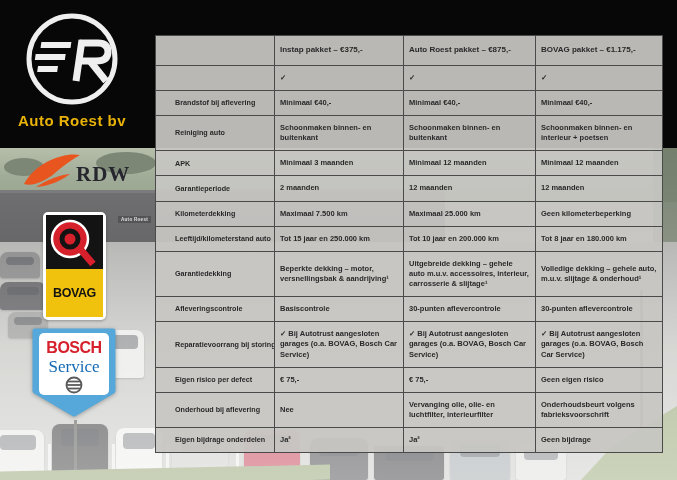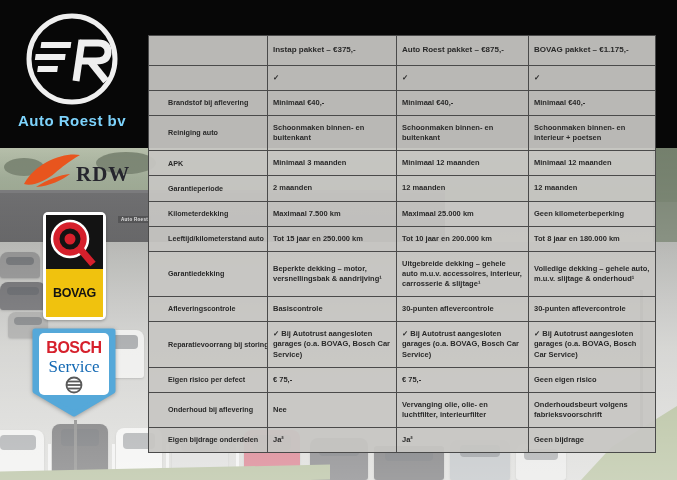--- a/index.html
+++ b/index.html
@@ -26,31 +26,31 @@
   .pline{position:absolute;background:rgba(255,255,255,.65);width:3px;height:34px;bottom:2px;}
   .grass-bl{position:absolute;left:0;bottom:-3px;width:330px;height:15px;background:#8a9a66;transform:skewY(-1.2deg);}
   .grass-br{position:absolute;right:0;bottom:0;width:96px;height:74px;background:#8f9f6b;
     clip-path:polygon(100% 0,100% 100%,0 100%,32% 55%);}
   .wash{position:absolute;left:0;top:148px;width:100%;bottom:0;
     background:linear-gradient(180deg,rgba(255,255,255,.15),rgba(255,255,255,.55));}
   
   .band{position:absolute;left:0;top:0;width:677px;height:148px;background:#070707;z-index:2;}
   .ar-logo{position:absolute;left:22px;top:9px;}
   .brand-name{position:absolute;left:2px;top:112px;width:140px;text-align:center;
-    color:#7dd3fc;font-weight:bold;font-size:15px;letter-spacing:.5px;}
+    color:#eab308;font-weight:bold;font-size:15px;letter-spacing:.5px;}
   
   .rdw{position:absolute;left:18px;top:150px;z-index:3;}
   .bovag{position:absolute;left:43px;top:212px;width:57px;z-index:3;background:#fff;
     border-radius:5px;padding:3px;box-shadow:0 1px 3px rgba(0,0,0,.3);}
   .bovag-top{height:54px;background:#131313;position:relative;overflow:hidden;}
   .bovag-bottom{height:48px;background:#f0c20e;display:flex;align-items:center;justify-content:center;}
   .bovag-word{font-weight:900;font-size:12.5px;letter-spacing:-.4px;color:#131313;}
   .bosch{position:absolute;left:31px;top:327px;z-index:3;filter:drop-shadow(0 1px 2px rgba(0,0,0,.3));}
   
-  table.pkg{position:absolute;left:148px;top:35px;width:507px;z-index:4;
+  table.pkg{position:absolute;left:155px;top:35px;width:507px;z-index:4;
     border-collapse:collapse;table-layout:fixed;background:rgba(199,198,195,.93);}
   table.pkg th,table.pkg td{border:1px solid #4a4a4a;vertical-align:middle;text-align:left;
     color:#292929;font-weight:bold;line-height:1.35;overflow:hidden;}
   table.pkg th{font-size:8px;padding:9px 5px;white-space:nowrap;}
   table.pkg td{font-size:7.5px;padding:7px 5px;}
   table.pkg td.label{font-size:7.2px;white-space:nowrap;padding-left:19px;}
 </style>
 </head>
 <body>
 

